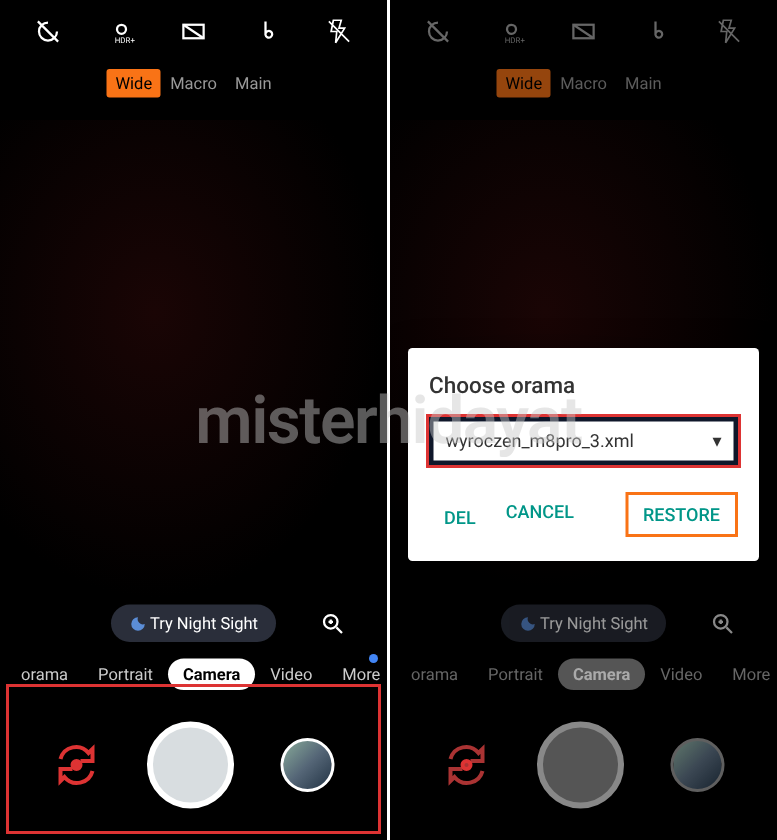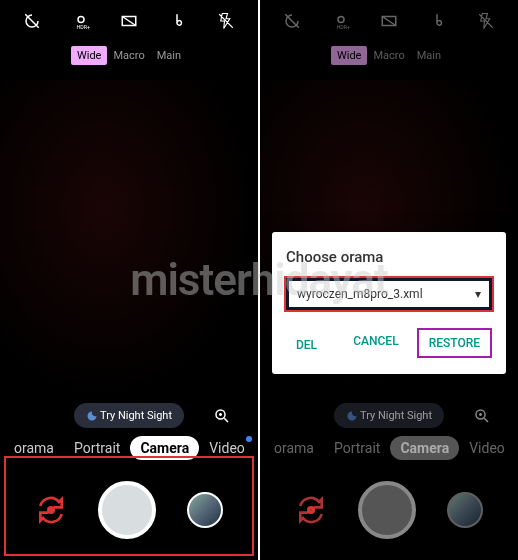--- a/index.html
+++ b/index.html
@@ -4,47 +4,47 @@
 <style>
 *{margin:0;padding:0;box-sizing:border-box;font-family:Roboto,Arial,sans-serif}
 body{width:518px;height:560px;background:#fff;overflow:hidden;position:relative}
 .wrap{display:flex;width:100%;height:100%}
 .phone{flex:1;background:#000;position:relative;overflow:hidden}
 .phone+.phone{border-left:2px solid #fff}
 .topbar{display:flex;justify-content:space-around;align-items:center;padding:10px 8px;height:42px}
 .icon{width:18px;height:18px;fill:#fff}
 .lenses{display:flex;justify-content:center;gap:0;margin-top:4px}
 .lens{font-size:11px;padding:3px 6px;color:#999}
-.lens.active{background:#f0abfc;color:#000;border-radius:2px}
+.lens.active{background:#f97316;color:#000;border-radius:2px}
 .vf{position:absolute;top:80px;left:0;right:0;bottom:160px;background:radial-gradient(ellipse at 40% 40%,#1a0505 0%,#000 70%)}
 .ns{position:absolute;bottom:132px;left:0;right:0;display:flex;justify-content:center;align-items:center;gap:12px;padding:0 20px}
 .ns-pill{background:#2a2e3a;border-radius:16px;padding:6px 12px;display:flex;align-items:center;gap:2px;font-size:11px;color:#fff}
 .ns-moon{width:12px;height:12px;fill:#5b8dd6}
 .zoom{position:absolute;right:24px;bottom:132px;width:24px;height:24px;display:flex;align-items:center;justify-content:center}
-.modes{position:absolute;bottom:100px;left:0;right:0;display:flex;justify-content:space-around;align-items:center;padding:0 4px;font-size:14px;color:#ccc}
+.modes{position:absolute;bottom:100px;left:0;right:0;display:flex;justify-content:space-around;align-items:center;padding:0 4px;font-size:11px;color:#ccc}
 .mode{padding:4px 10px;border-radius:12px}
 .mode.active{background:#fff;color:#000;font-weight:700}
 .more-dot{position:absolute;right:6px;bottom:118px;width:6px;height:6px;border-radius:50%;background:#4285f4}
 .controls{position:absolute;bottom:0;left:0;right:0;height:100px;display:flex;justify-content:space-around;align-items:center;padding:0 20px}
 .sw{width:32px;height:32px}
 .sw svg{width:100%;height:100%;fill:none;stroke:#d33;stroke-width:2}
 .shutter{width:58px;height:58px;border-radius:50%;background:#d8dde0;border:4px solid #fff}
 .shutter.dim{background:#555;border-color:#888}
 .thumb{width:36px;height:36px;border-radius:50%;background:linear-gradient(135deg,#8a9 0%,#567 50%,#234 100%);border:2px solid #fff}
 .thumb.dim{border-color:#888;opacity:.7}
 .hl{position:absolute;border:2px solid #d33;pointer-events:none}
 .hl1{left:4px;right:4px;bottom:4px;height:100px}
 .dialog{position:absolute;left:12px;right:12px;top:232px;background:#fff;border-radius:3px;padding:16px 14px;box-shadow:0 4px 20px rgba(0,0,0,.5)}
 .dialog h3{font-size:15px;color:#333;font-weight:500;margin-bottom:12px}
 .sel{border:3px solid #0f172a;padding:6px 8px;font-size:12px;color:#333;display:flex;justify-content:space-between;align-items:center;margin-bottom:18px}
 .sel.hl-box{outline:2px solid #d33}
 .dbtns{display:flex;justify-content:space-between;align-items:flex-end}
 .dbtn{font-size:12px;font-weight:500;color:#009688;padding:6px 10px;cursor:pointer}
-.dbtn.hl-box{border:2px solid #a21caf}
-.dbtns-r{display:flex;gap:8px}
+.dbtn.hl-box{border:2px solid #f97316}
+.dbtns-r{display:flex;gap:24px}
 .dimscreen .topbar .icon{fill:#666}
 .dimscreen .lens{opacity:.6}
 .dimscreen .mode{color:#666}
 .dimscreen .mode.active{background:#555;color:#aaa}
 .dimscreen .ns-pill{opacity:.6}
 .wm{position:absolute;top:50%;left:50%;transform:translate(-50%,-50%);font-size:44px;font-weight:600;color:rgba(200,200,200,.45);z-index:99;pointer-events:none;white-space:nowrap;letter-spacing:-1px}
 </style>
 </head>
 <body>
 

